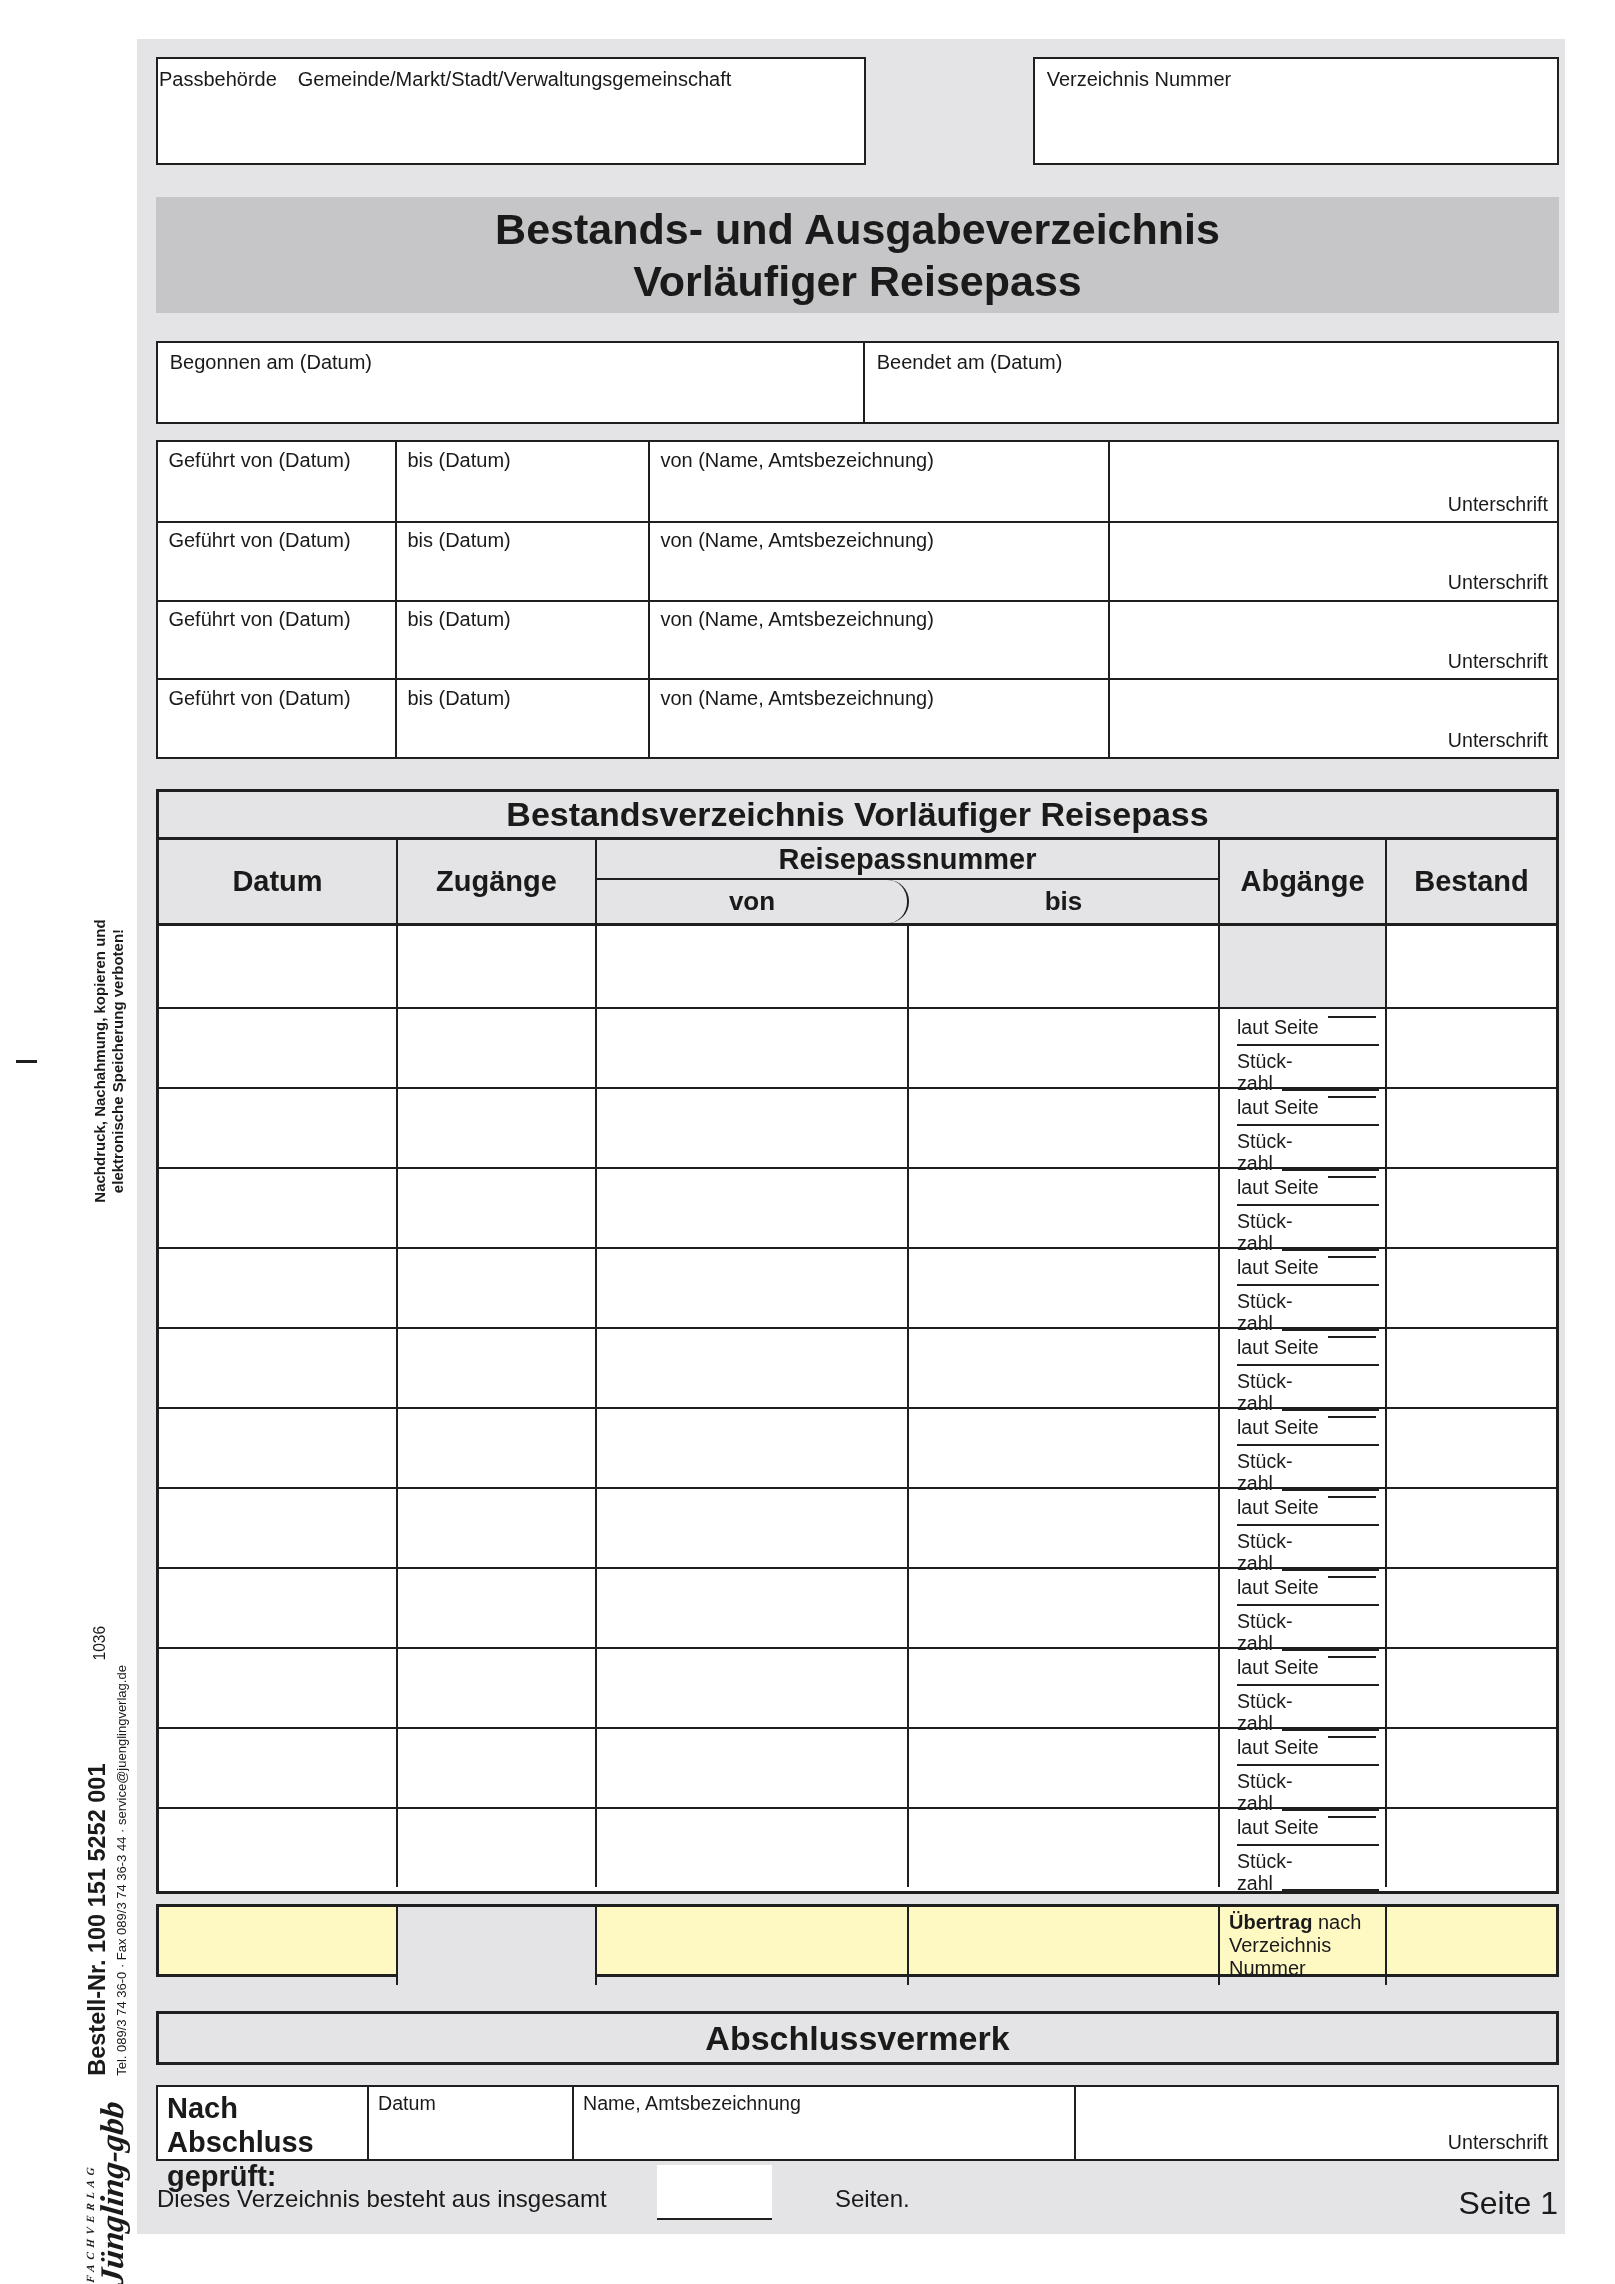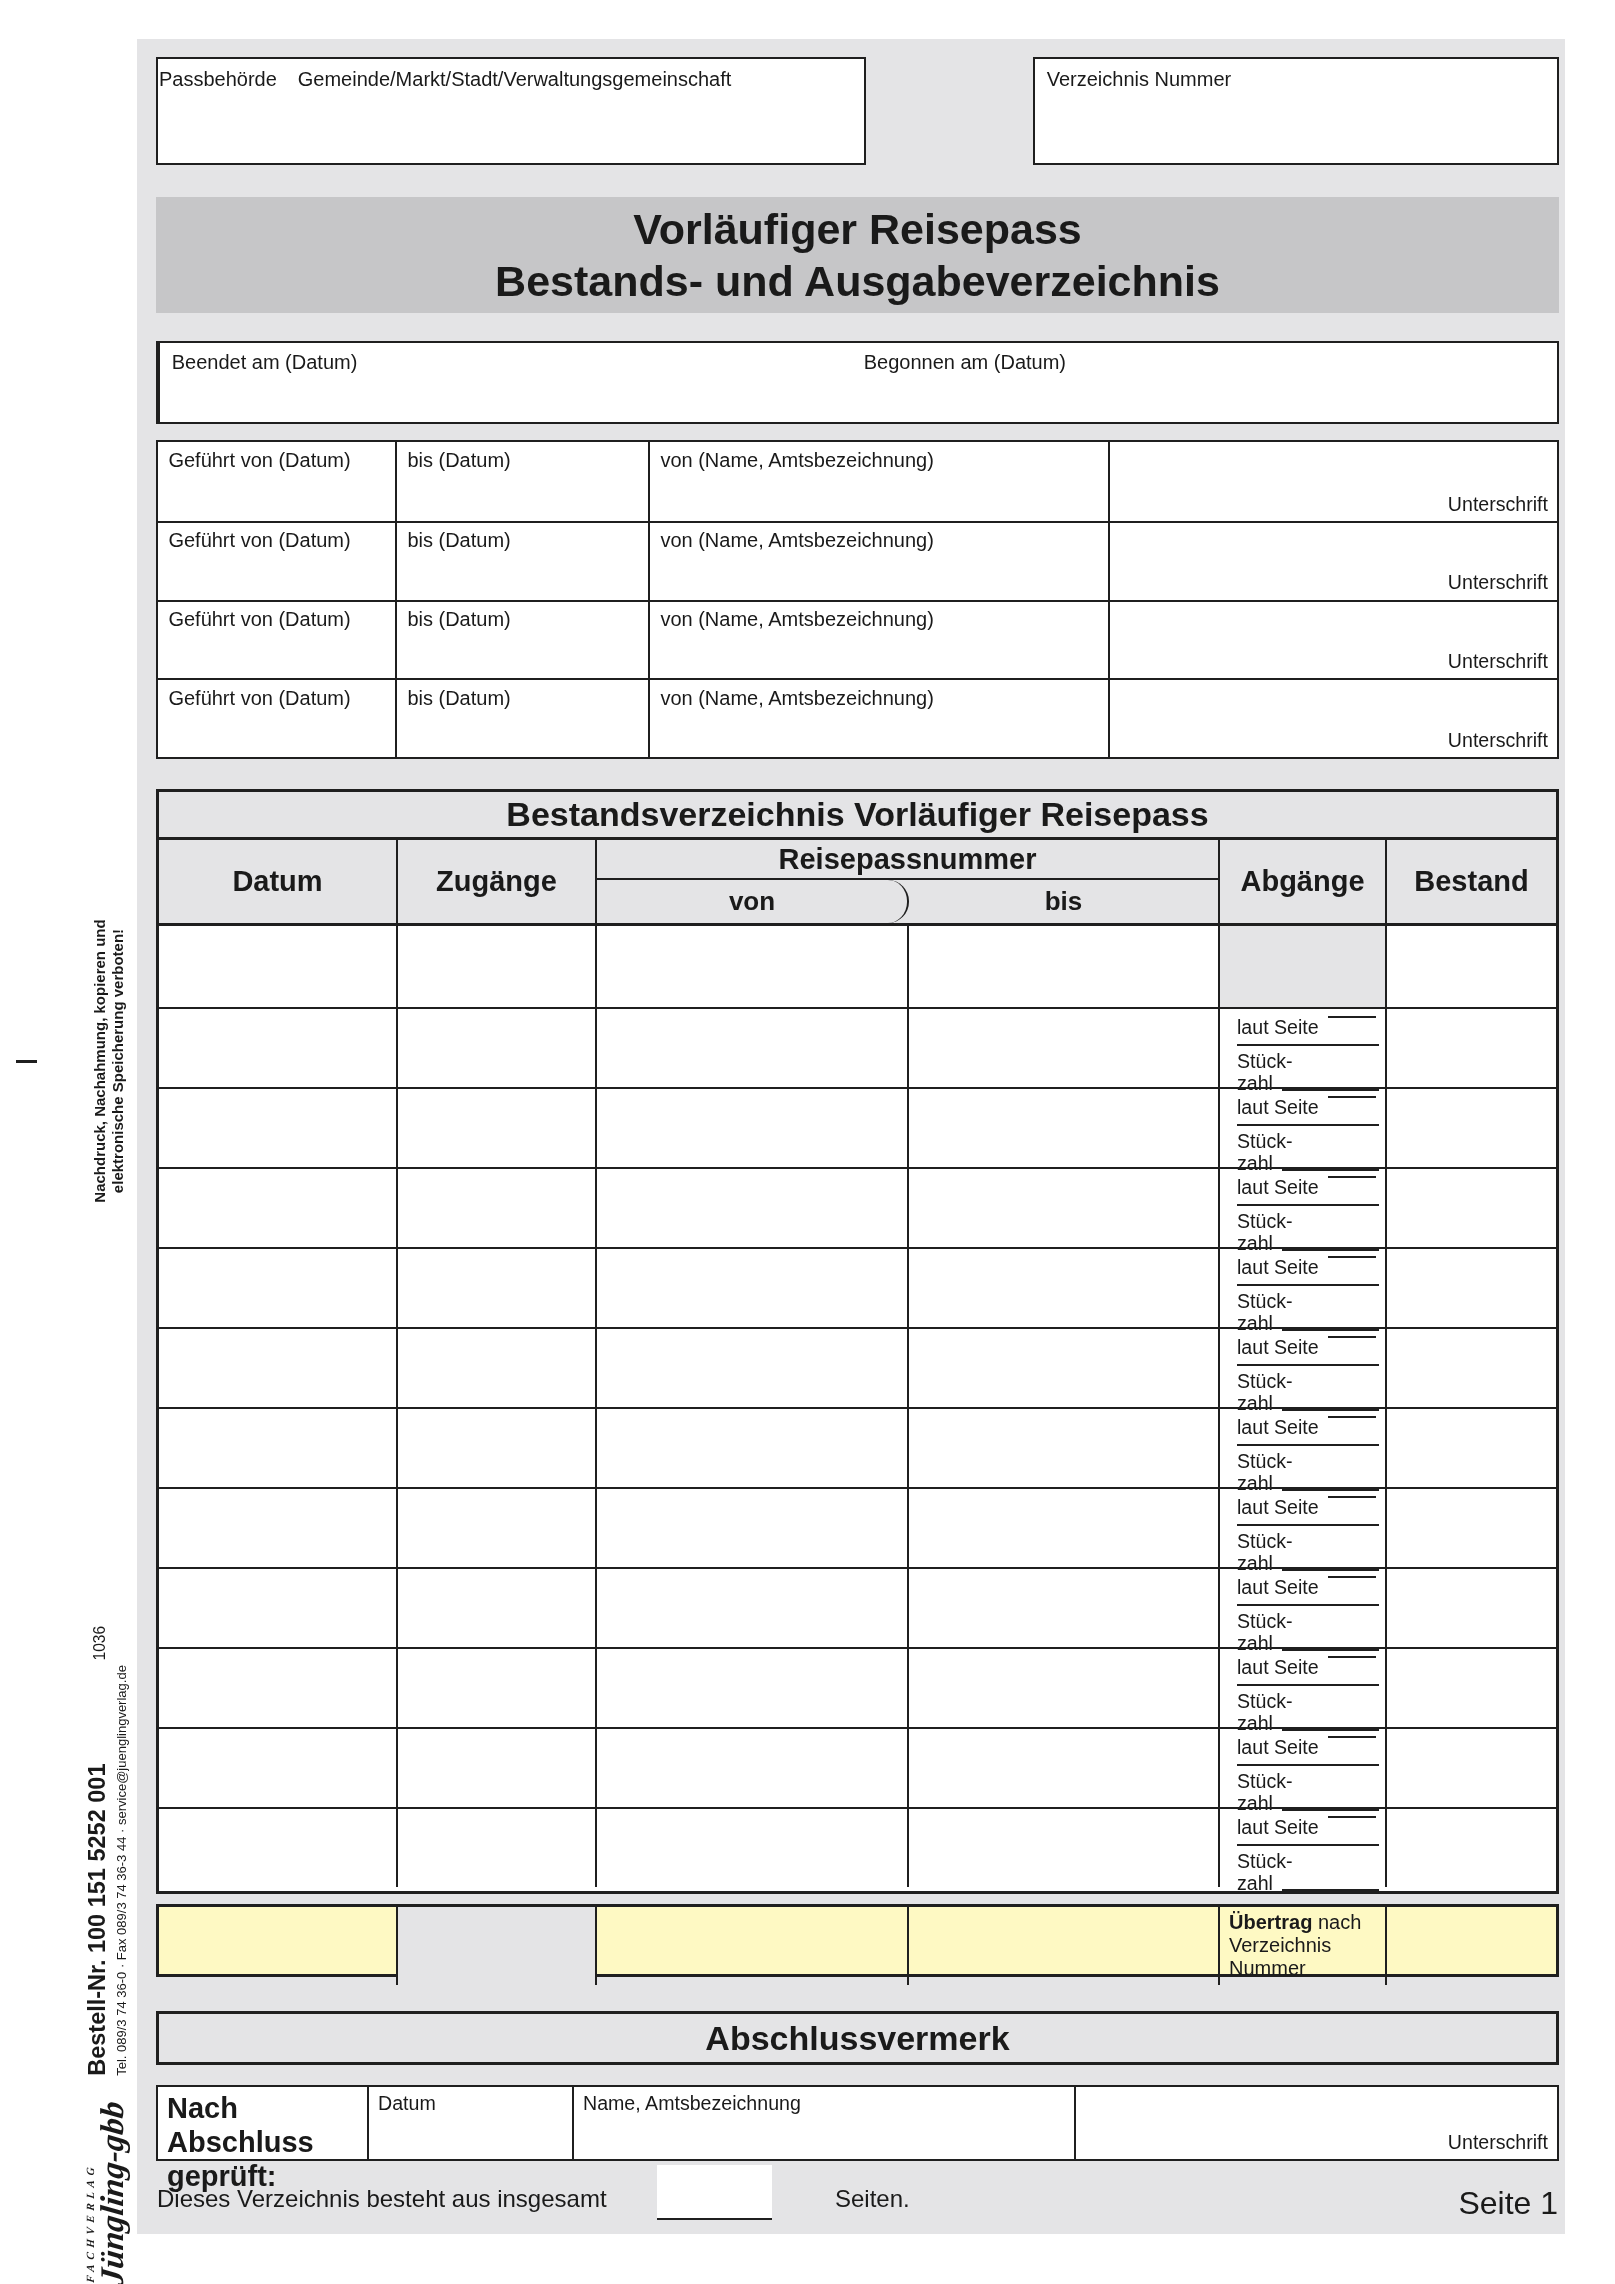--- a/index.html
+++ b/index.html
@@ -139,30 +139,30 @@
 
   <div class="fbox box-pass">
     <span class="lbl">Passbehörde</span>
     <span class="lbl lbl-gap">Gemeinde/Markt/Stadt/Verwaltungsgemeinschaft</span>
   </div>
   <div class="fbox box-verz">
     <span class="lbl">Verzeichnis Nummer</span>
   </div>
 
   <div class="title-band">
+    <div>Bestands- und Ausgabeverzeichnis</div>
     <div>Vorläufiger Reisepass</div>
-    <div>Bestands- und Ausgabeverzeichnis</div>
   </div>
 
   <div class="period">
+    <div class="half h1">
+      <span class="lbl">Begonnen am (Datum)</span>
+    </div>
     <div class="half h2">
       <span class="lbl">Beendet am (Datum)</span>
-    </div>
-    <div class="half h1">
-      <span class="lbl">Begonnen am (Datum)</span>
     </div>
   </div>
 
   <div class="gtable" id="gefuehrt-table">
     <div class="gcell nt">
       <span>Geführt von (Datum)</span>
     </div>
     <div class="gcell nt">
       <span>bis (Datum)</span>
     </div>

